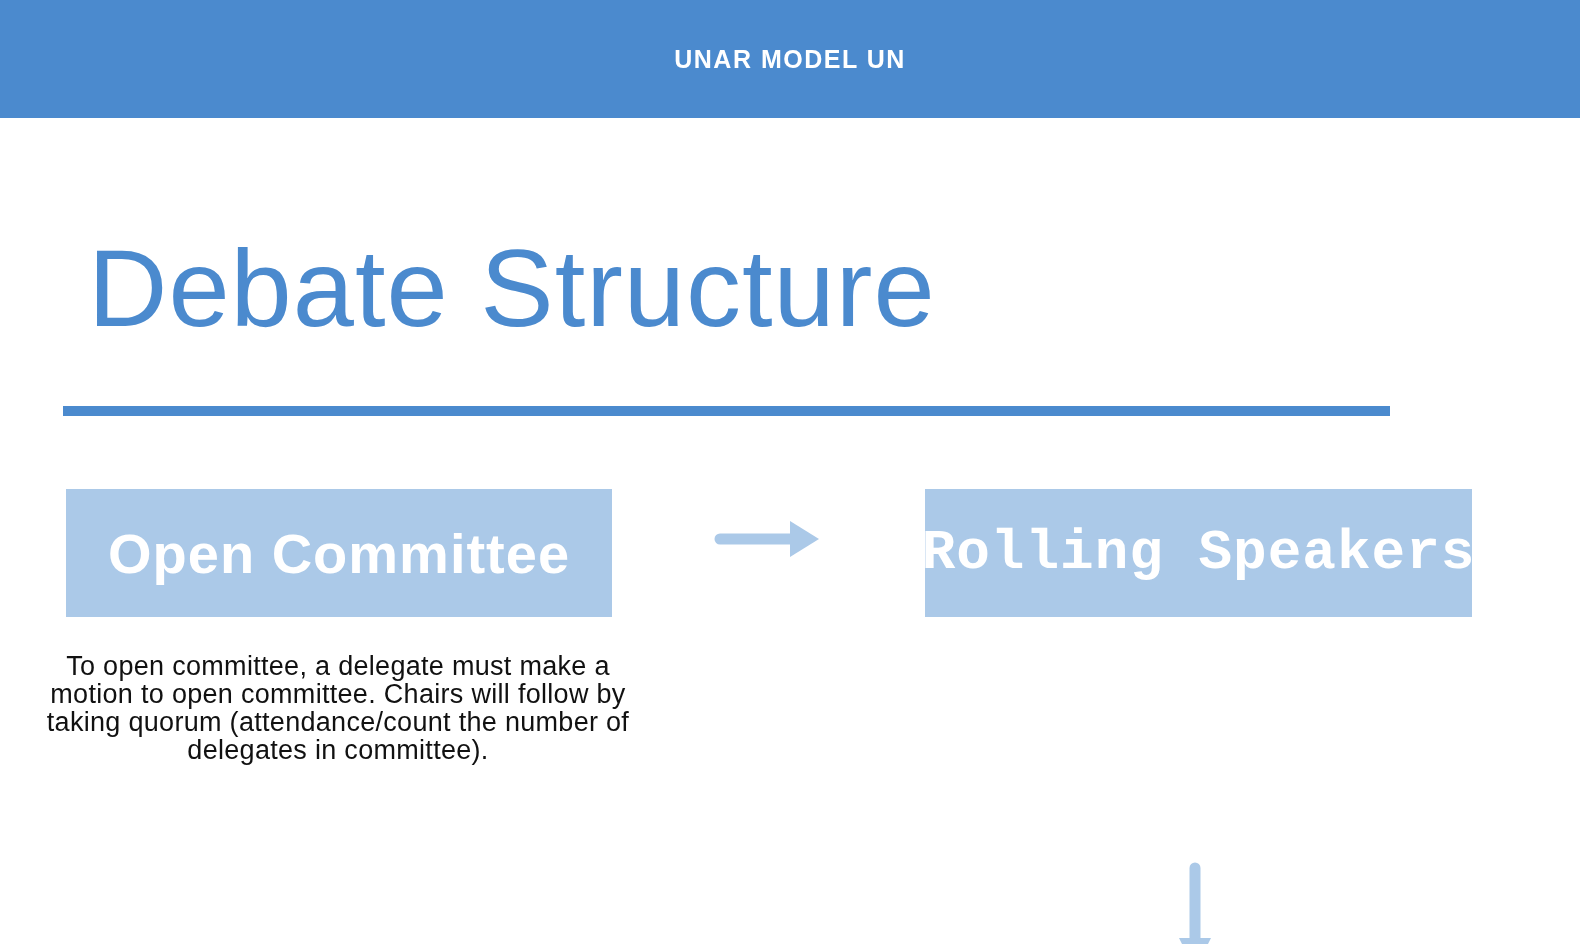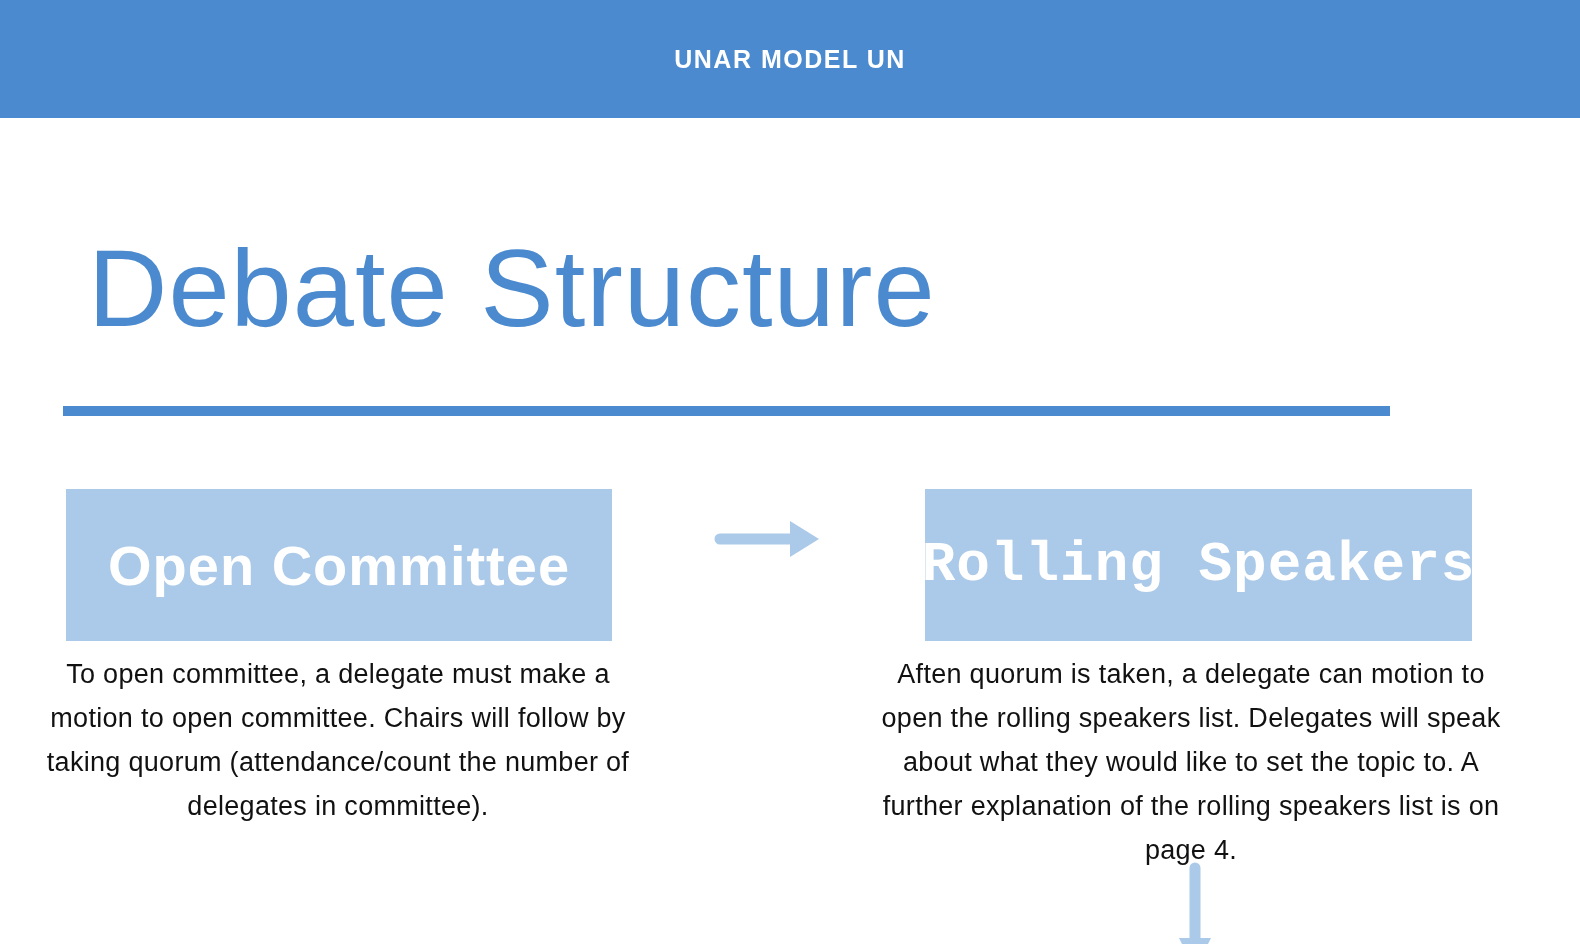--- a/index.html
+++ b/index.html
@@ -51,21 +51,21 @@
     top: 406px;
     width: 1327px;
     height: 10px;
     background: #4b8ace;
   }
 
   
   .step-box {
     position: absolute;
     top: 489px;
-    height: 152px;
+    height: 128px;
     background: #abc9e8;
     display: flex;
     align-items: center;
     justify-content: center;
   }
   .step-box.left  { left: 66px;  width: 546px; }
   .step-box.right { left: 925px; width: 547px; font-family: Liberation Mono, monospace; }
   .step-heading {
     color: #ffffff;
     font-size: 56px;
@@ -73,21 +73,21 @@
     letter-spacing: 1px;
     white-space: nowrap;
   }
 
   
   .step-body {
     position: absolute;
     top: 652px;
     text-align: center;
     font-size: 27px;
-    line-height: 44px;
+    line-height: 28px;
     color: #111111;
     letter-spacing: 0.3px;
   }
   .step-body.left  { left: 40px;  width: 596px; }
   .step-body.right { left: 866px; width: 650px; }
 
   
   .h-arrow {
     position: absolute;
     left: 710px;
@@ -124,20 +124,19 @@
     <line x1="10" y1="21" x2="82" y2="21" stroke="#abc9e8" stroke-width="11" stroke-linecap="round"></line>
     <polygon points="80,3 80,39 109,21" fill="#abc9e8"></polygon>
   </svg>
 
   <div class="step-box right">
     <span class="step-heading">Rolling Speakers</span>
   </div>
 
   <div class="step-body left">To open committee, a delegate must make a motion to open committee. Chairs will follow by taking quorum (attendance/count the number of delegates in committee).</div>
 
-  <div class="step-body right">Aften quorum is taken, a delegate can motion to open the rolling speakers list. Delegates will speak about what they would like to set the topic to. A further explanation of the rolling speakers list is on page 4.</div>
 
   <svg class="v-arrow" viewBox="0 0 42 120">
     <line x1="21" y1="10" x2="21" y2="82" stroke="#abc9e8" stroke-width="11" stroke-linecap="round"></line>
     <polygon points="5,80 37,80 21,112" fill="#abc9e8"></polygon>
   </svg>
 
 </div>
 
 </body></html>

